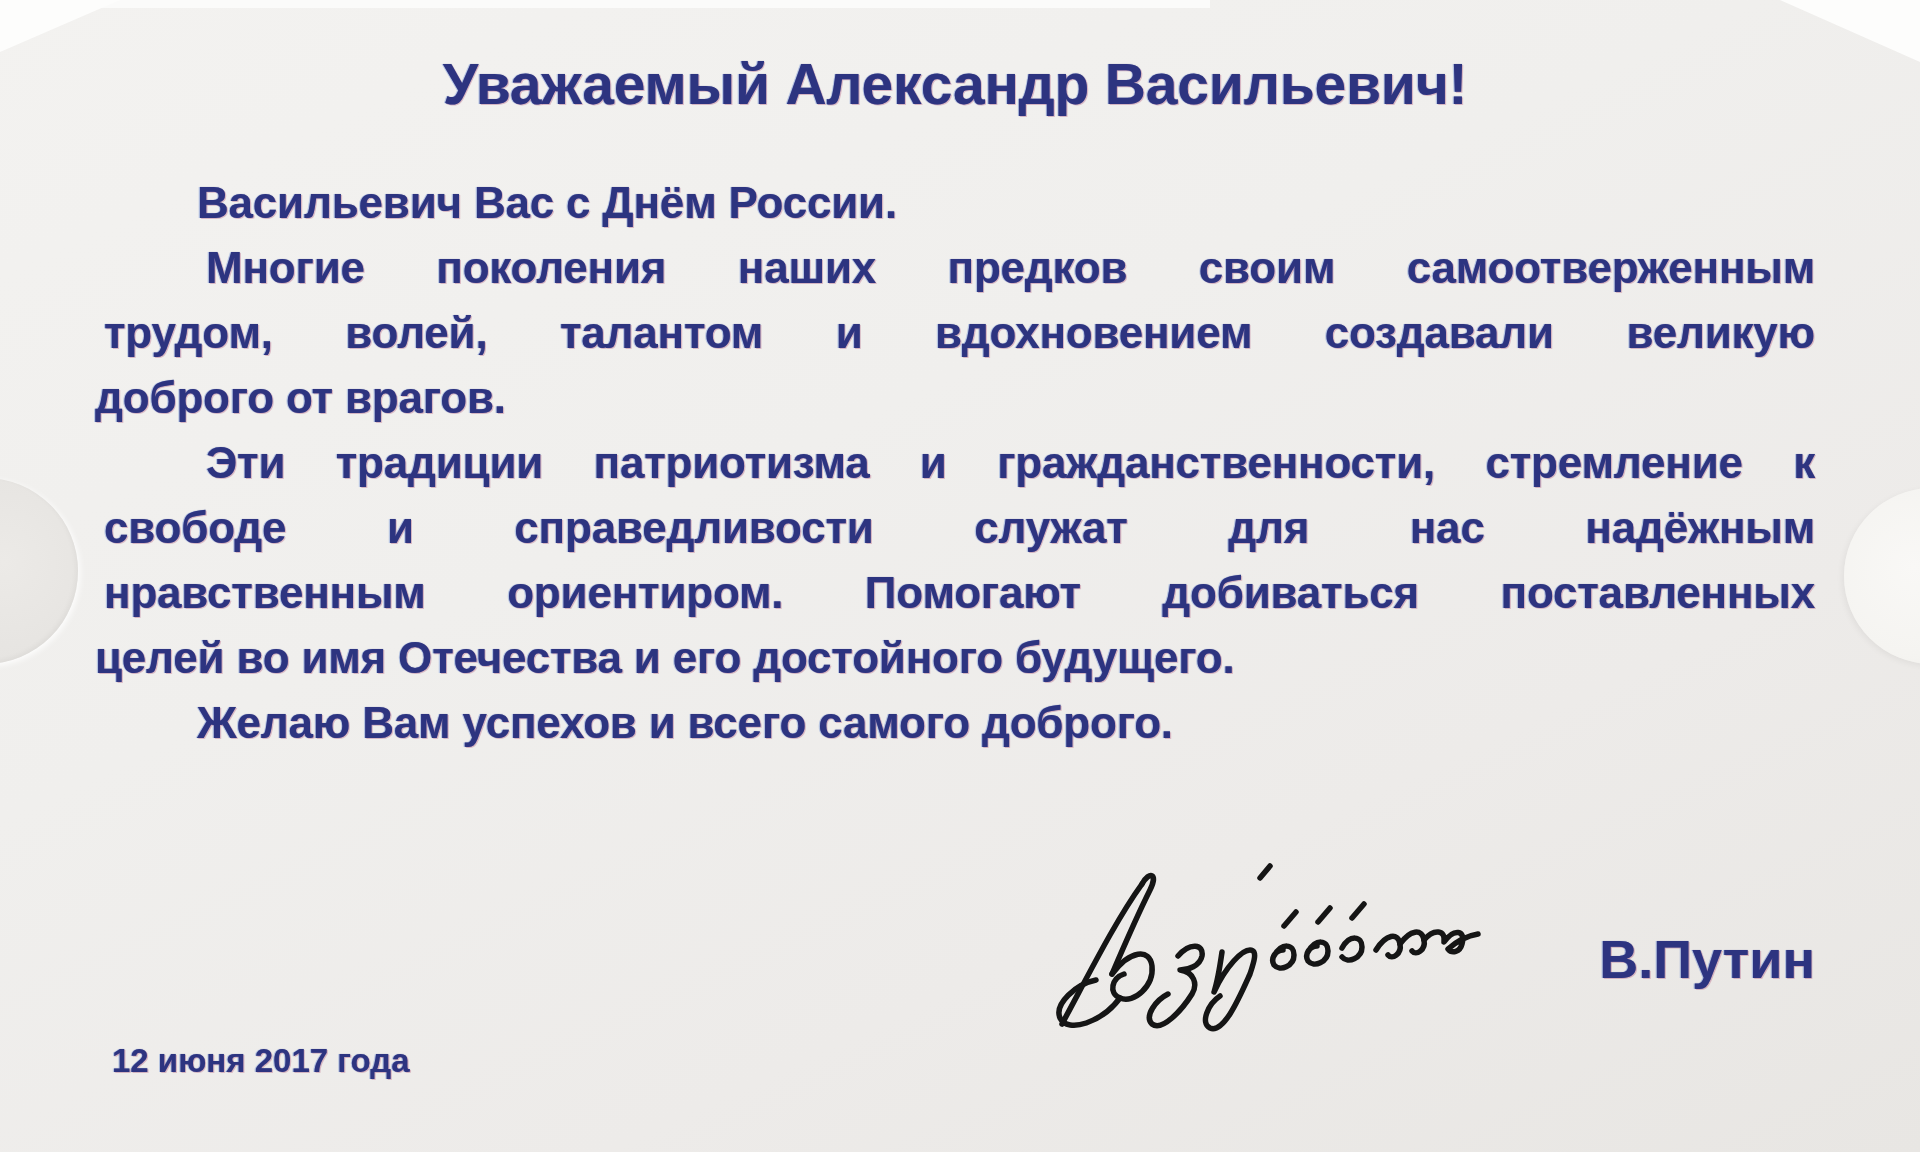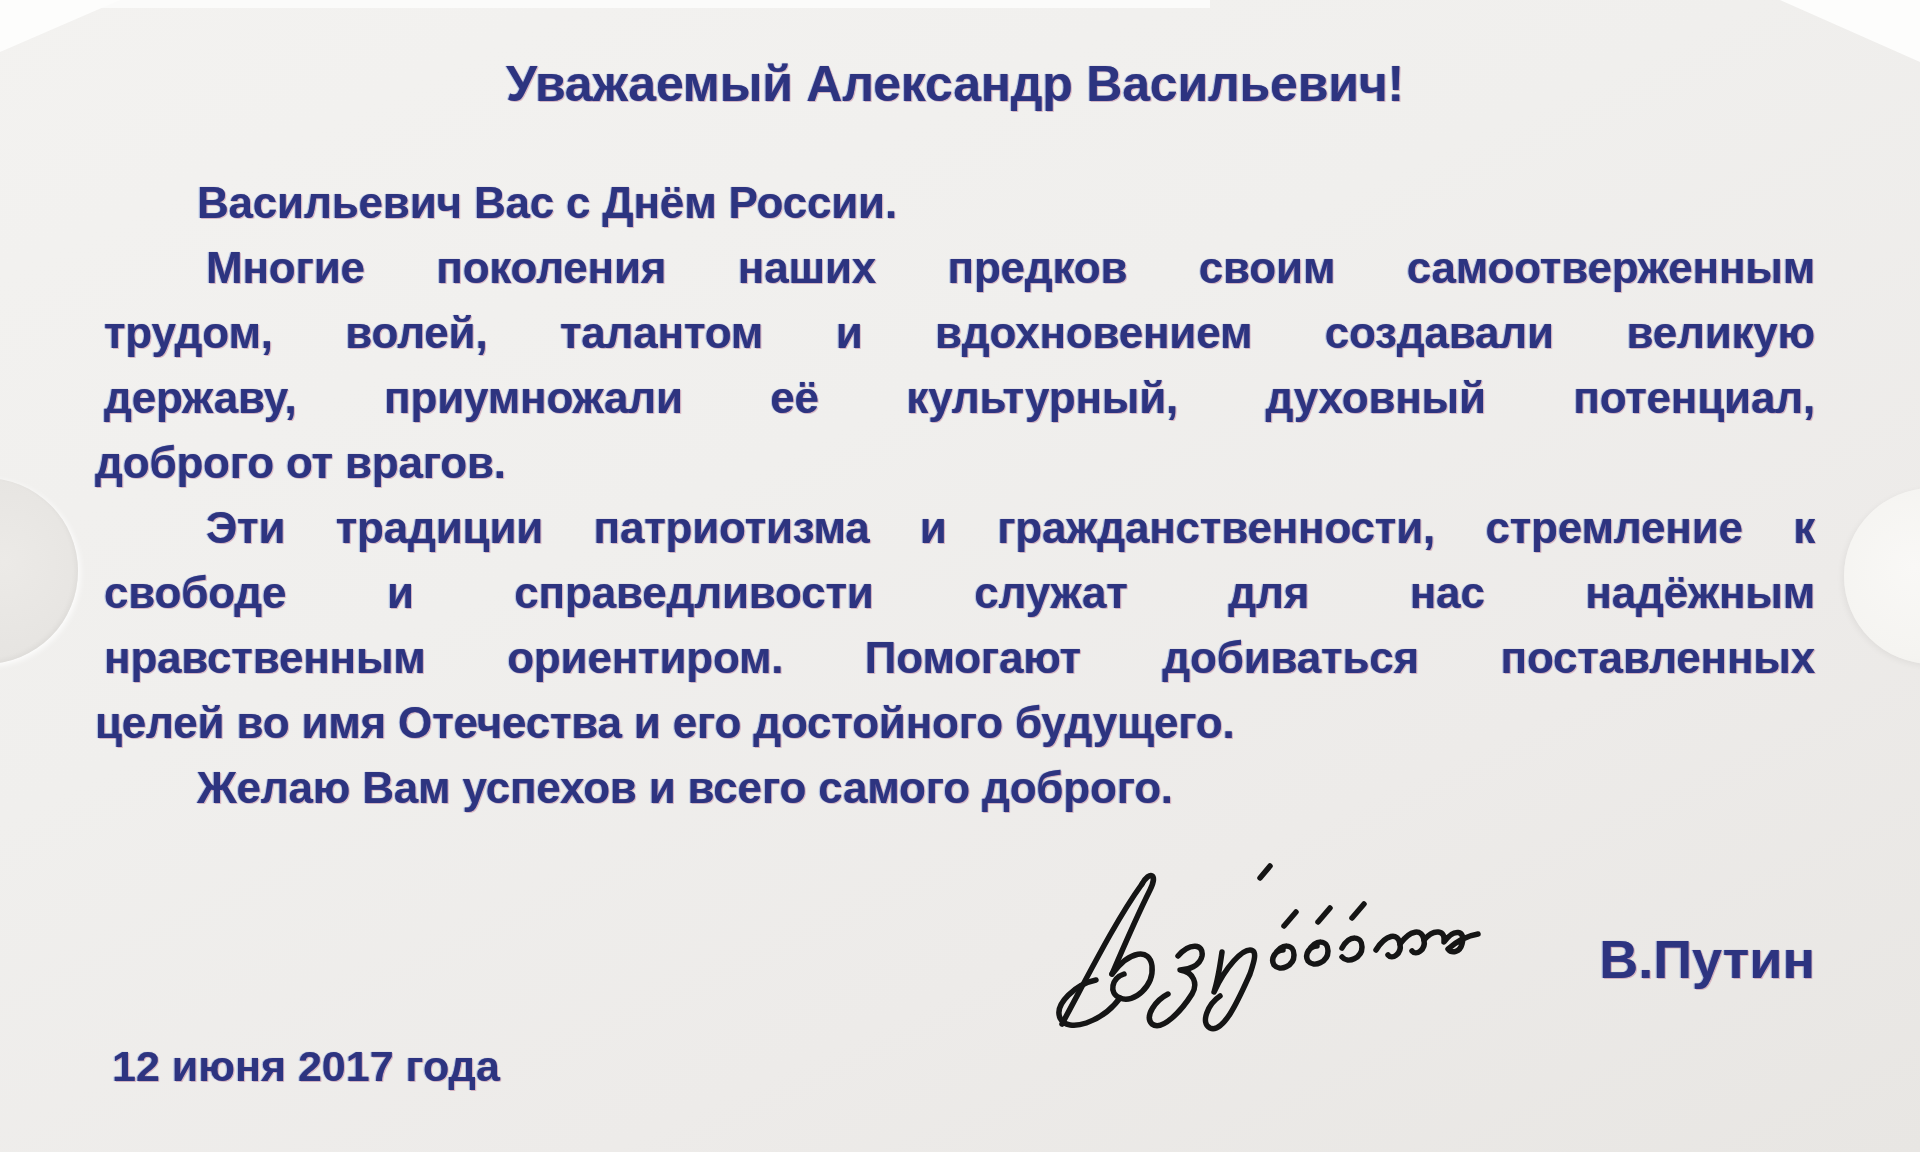--- a/index.html
+++ b/index.html
@@ -72,21 +72,21 @@
     box-sizing: border-box;
     padding: 52px 105px 0 95px;
     font-weight: bold;
     font-size: 44px;
     letter-spacing: -0.2px;
     line-height: 65px;
   }
 
   .salutation {
     text-align: center;
-    font-size: 50px;
+    font-size: 57px;
     height: 65px;
   }
 
   .body-block { margin-top: 53px; }
 
   .line { height: 65px; white-space: nowrap; }
   .line.jst {
     white-space: normal;
     text-align: justify;
     text-align-last: justify;
@@ -107,21 +107,21 @@
     width: 225px;
     text-align: right;
     font-weight: bold;
     font-size: 54px;
   }
 
   .date-line {
     position: absolute;
     left: 112px; top: 1042px;
     font-weight: bold;
-    font-size: 43px;
+    font-size: 33px;
   }
 </style>
 </head>
 <body>
 
 <div class="card">
 
   <div class="top-strip"></div>
   <div class="corner-tl"></div>
   <div class="corner-tr"></div>
@@ -131,21 +131,20 @@
   <div class="letter ink">
 
     <div class="salutation">Уважаемый Александр Васильевич!</div>
 
     <div class="body-block">
 
       <div class="line indent">Васильевич Вас с Днём России.</div>
 
       <div class="line jst indent">Многие поколения наших предков своим самоотверженным</div>
       <div class="line jst">трудом, волей, талантом и вдохновением создавали великую</div>
-      <div class="line jst">державу, приумножали её культурный, духовный потенциал,</div>
       <div class="line">доброго от врагов.</div>
 
       <div class="line jst indent">Эти традиции патриотизма и гражданственности, стремление к</div>
       <div class="line jst">свободе и справедливости служат для нас надёжным</div>
       <div class="line jst">нравственным ориентиром. Помогают добиваться поставленных</div>
       <div class="line">целей во имя Отечества и его достойного будущего.</div>
 
       <div class="line indent">Желаю Вам успехов и всего самого доброго.</div>
     </div>
   </div>

